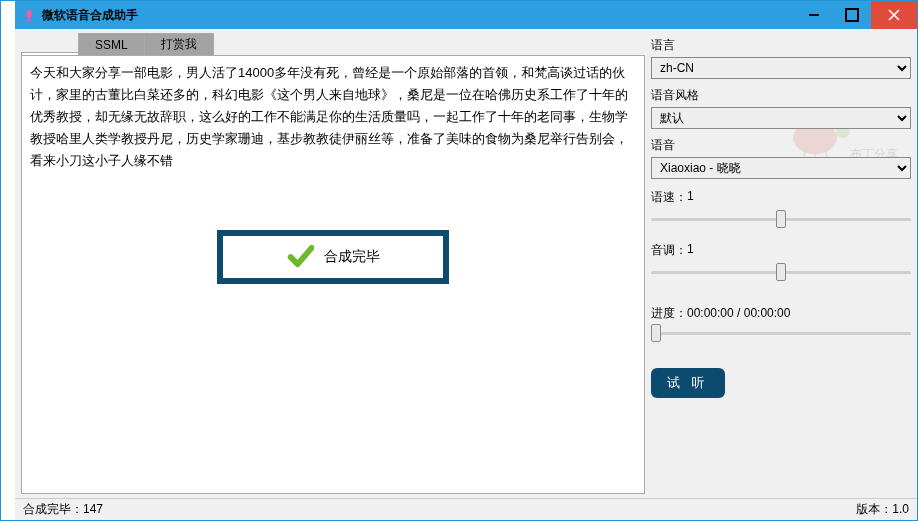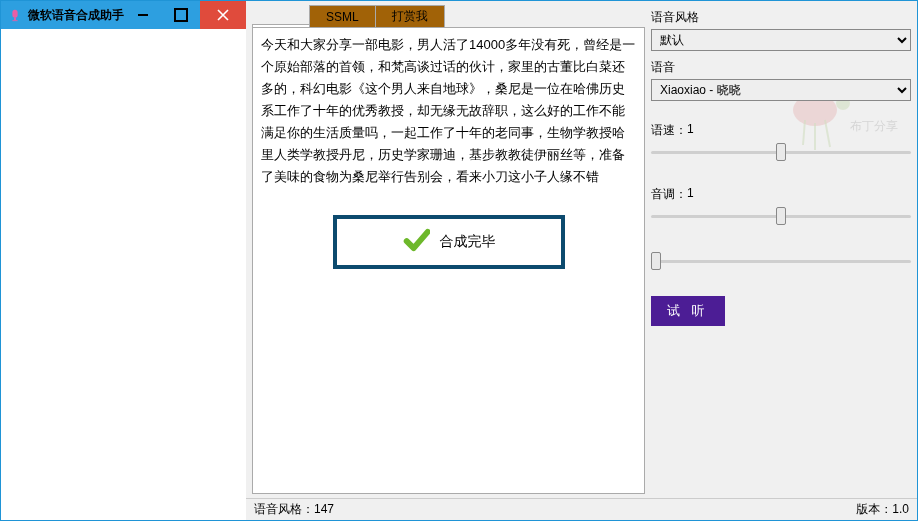--- a/index.html
+++ b/index.html
@@ -1,50 +1,50 @@
 <!DOCTYPE html>
 <html><head>
 <meta charset="utf-8">
 <style>
   * { box-sizing: border-box; margin: 0; padding: 0; font-family: "Microsoft YaHei", "SimSun", sans-serif; }
   body { background: #fff; width: 918px; height: 521px; overflow: hidden; }
-  .window { width: 918px; height: 521px; border: 1px solid #1f94d6; display: flex; flex-direction: row; }
+  .window { width: 918px; height: 521px; border: 1px solid #1f94d6; display: flex; flex-direction: column; padding-left: 14px; }
   .titlebar { height: 28px; background: #2d9fe0; display: flex; align-items: center; padding-left: 6px; color: #000; font-size: 12px; }
   .titlebar .icon { width: 16px; height: 16px; margin-right: 5px; display:inline-flex; align-items:center; justify-content:center; }
   .titlebar .icon svg { width:14px; height:14px; }
   .title-text { flex: 1; font-weight: bold; }
   .winbtns { display: flex; height: 100%; }
   .winbtn { width: 38px; display: flex; align-items: center; justify-content: center; cursor: pointer; }
   .winbtn.min::before { content:""; width:10px; height:2px; background:#000; }
   .winbtn.max::before { content:""; width:10px; height:10px; border:2px solid #000; }
   .winbtn.close { width: 46px; background: #e04b3c; }
   .winbtn.close svg { width:12px; height:12px; }
   .client { flex:1; display:flex; flex-direction:column; background:#f0f0f0; position:relative; }
   .content-row { flex:1; display:flex; padding:4px 6px 4px 6px; gap:6px; overflow:hidden; }
   .left-col { flex:1; display:flex; flex-direction:column; }
   .tabs { display:flex; height:22px; }
-  .tab { padding:2px 16px; font-size:12px; border:1px solid #aaa; border-bottom:none; background:#a16207; margin-right:-1px; cursor:pointer; display:flex; align-items:center; }
+  .tab { padding:2px 16px; font-size:12px; border:1px solid #aaa; border-bottom:none; background:#a3a3a3; margin-right:-1px; cursor:pointer; display:flex; align-items:center; }
   .tab.active { background:#fff; position:relative; top:19px; border-top:1px solid #aaa; }
   .textarea-wrap { flex:1; border:1px solid #aaa; background:#fff; position:relative; }
   .textarea { width:100%; height:100%; border:none; padding:6px 8px; font-size:13px; line-height:22px; resize:none; outline:none; font-family:"SimSun","Microsoft YaHei",sans-serif; }
-  .toast { position:absolute; top:46%; left:50%; transform:translate(-50%,-50%); border:4px solid #0c4a6e; background:#fff; width:232px; height:54px; display:flex; align-items:center; justify-content:center; gap:10px; font-size:14px; }
+  .toast { position:absolute; top:46%; left:50%; transform:translate(-50%,-50%); border:6px solid #0c4a6e; background:#fff; width:232px; height:54px; display:flex; align-items:center; justify-content:center; gap:10px; font-size:14px; }
   .check-icon svg { width:28px; height:28px; }
   .right-col { width:260px; display:flex; flex-direction:column; position:relative; padding-top:4px; }
   .watermark { position:absolute; top:70px; right:6px; width:150px; height:90px; pointer-events:none; opacity:.25; }
   .group { margin-bottom:8px; position:relative; z-index:1; }
   .label { font-size:12px; margin-bottom:3px; display:block; }
   .select { width:100%; height:22px; font-size:12px; border:1px solid #888; background:#eee; padding:0 4px; }
-  .slider-row { margin-top:13px; margin-bottom:10px; }
+  .slider-row { margin-top:2px; margin-bottom:10px; }
   .slider-label { font-size:12px; margin-bottom:2px; display:flex; }
   .slider-wrap { position:relative; height:22px; display:flex; align-items:center; }
   .track { position:absolute; left:0; right:0; height:3px; background:#cfcfcf; border-radius:2px; }
   .thumb { position:absolute; width:10px; height:18px; background:#e9e9e9; border:1px solid #888; border-radius:2px; transform:translateX(-50%); }
   .progress-label { font-size:12px; margin-top:10px; }
   .buttons { display:flex; gap:10px; margin-top:14px; }
-  .btn { background:#4c1d95; color:#fff; border:none; padding:6px 16px; font-size:13px; border-radius:0; cursor:pointer; letter-spacing:4px; }
+  .btn { background:#0c4a6e; color:#fff; border:none; padding:6px 16px; font-size:13px; border-radius:6px; cursor:pointer; letter-spacing:4px; }
   .statusbar { height:22px; background:#f0f0f0; border-top:1px solid #ccc; display:flex; align-items:center; font-size:12px; padding:0 8px; }
   .status-left { flex:1; }
 </style>
 </head>
 <body>
 
 <div class="window">
   <div class="titlebar">
     <span class="icon">
       <svg viewBox="0 0 16 16">
@@ -94,20 +94,24 @@
 
       <div class="right-col">
         <svg class="watermark" viewBox="0 0 150 90">
           <ellipse cx="60" cy="35" rx="22" ry="16" fill="#d2474a" opacity=".6"></ellipse>
           <circle cx="88" cy="28" r="7" fill="#7aa83a" opacity=".6"></circle>
           <path d="M50 45 L48 70 M60 48 L60 75 M70 45 L75 72" stroke="#7aa83a" stroke-width="2" opacity=".6"></path>
           <text x="95" y="55" font-size="12" fill="#888">布丁分享</text>
         </svg>
 
         <div class="group">
+          <span class="label">语言</span>
+          <select class="select"><option>zh-CN</option></select>
+        </div>
+        <div class="group">
           <span class="label">语音风格</span>
           <select class="select"><option>默认</option></select>
         </div>
         <div class="group">
           <span class="label">语音</span>
           <select class="select"><option>Xiaoxiao - 晓晓</option></select>
         </div>
 
         <div class="slider-row">
           <div class="slider-label">
@@ -124,34 +128,35 @@
               <span>音调：</span>
               <span>1</span>
             </div>
           <div class="slider-wrap">
               <div class="track"></div>
               <div class="thumb" style="left:50%"></div>
             </div>
         </div>
 
         <div class="slider-row">
+          <div class="progress-label"><span>进度：</span><span>00:00:00 / 00:00:00</span></div>
           <div class="slider-wrap">
               <div class="track"></div>
               <div class="thumb" style="left:2%"></div>
             </div>
         </div>
 
         <div class="buttons">
           <button class="btn">试 听</button>
         </div>
       </div>
     </div>
 
     <div class="statusbar">
       <div class="status-left">
-        <span>语音风格：</span><span>147</span>
+        <span>合成完毕：</span><span>147</span>
       </div>
       <div>
         <span>版本：</span><span>1.0</span>
       </div>
     </div>
   </div>
 </div>
 
 </body></html>

